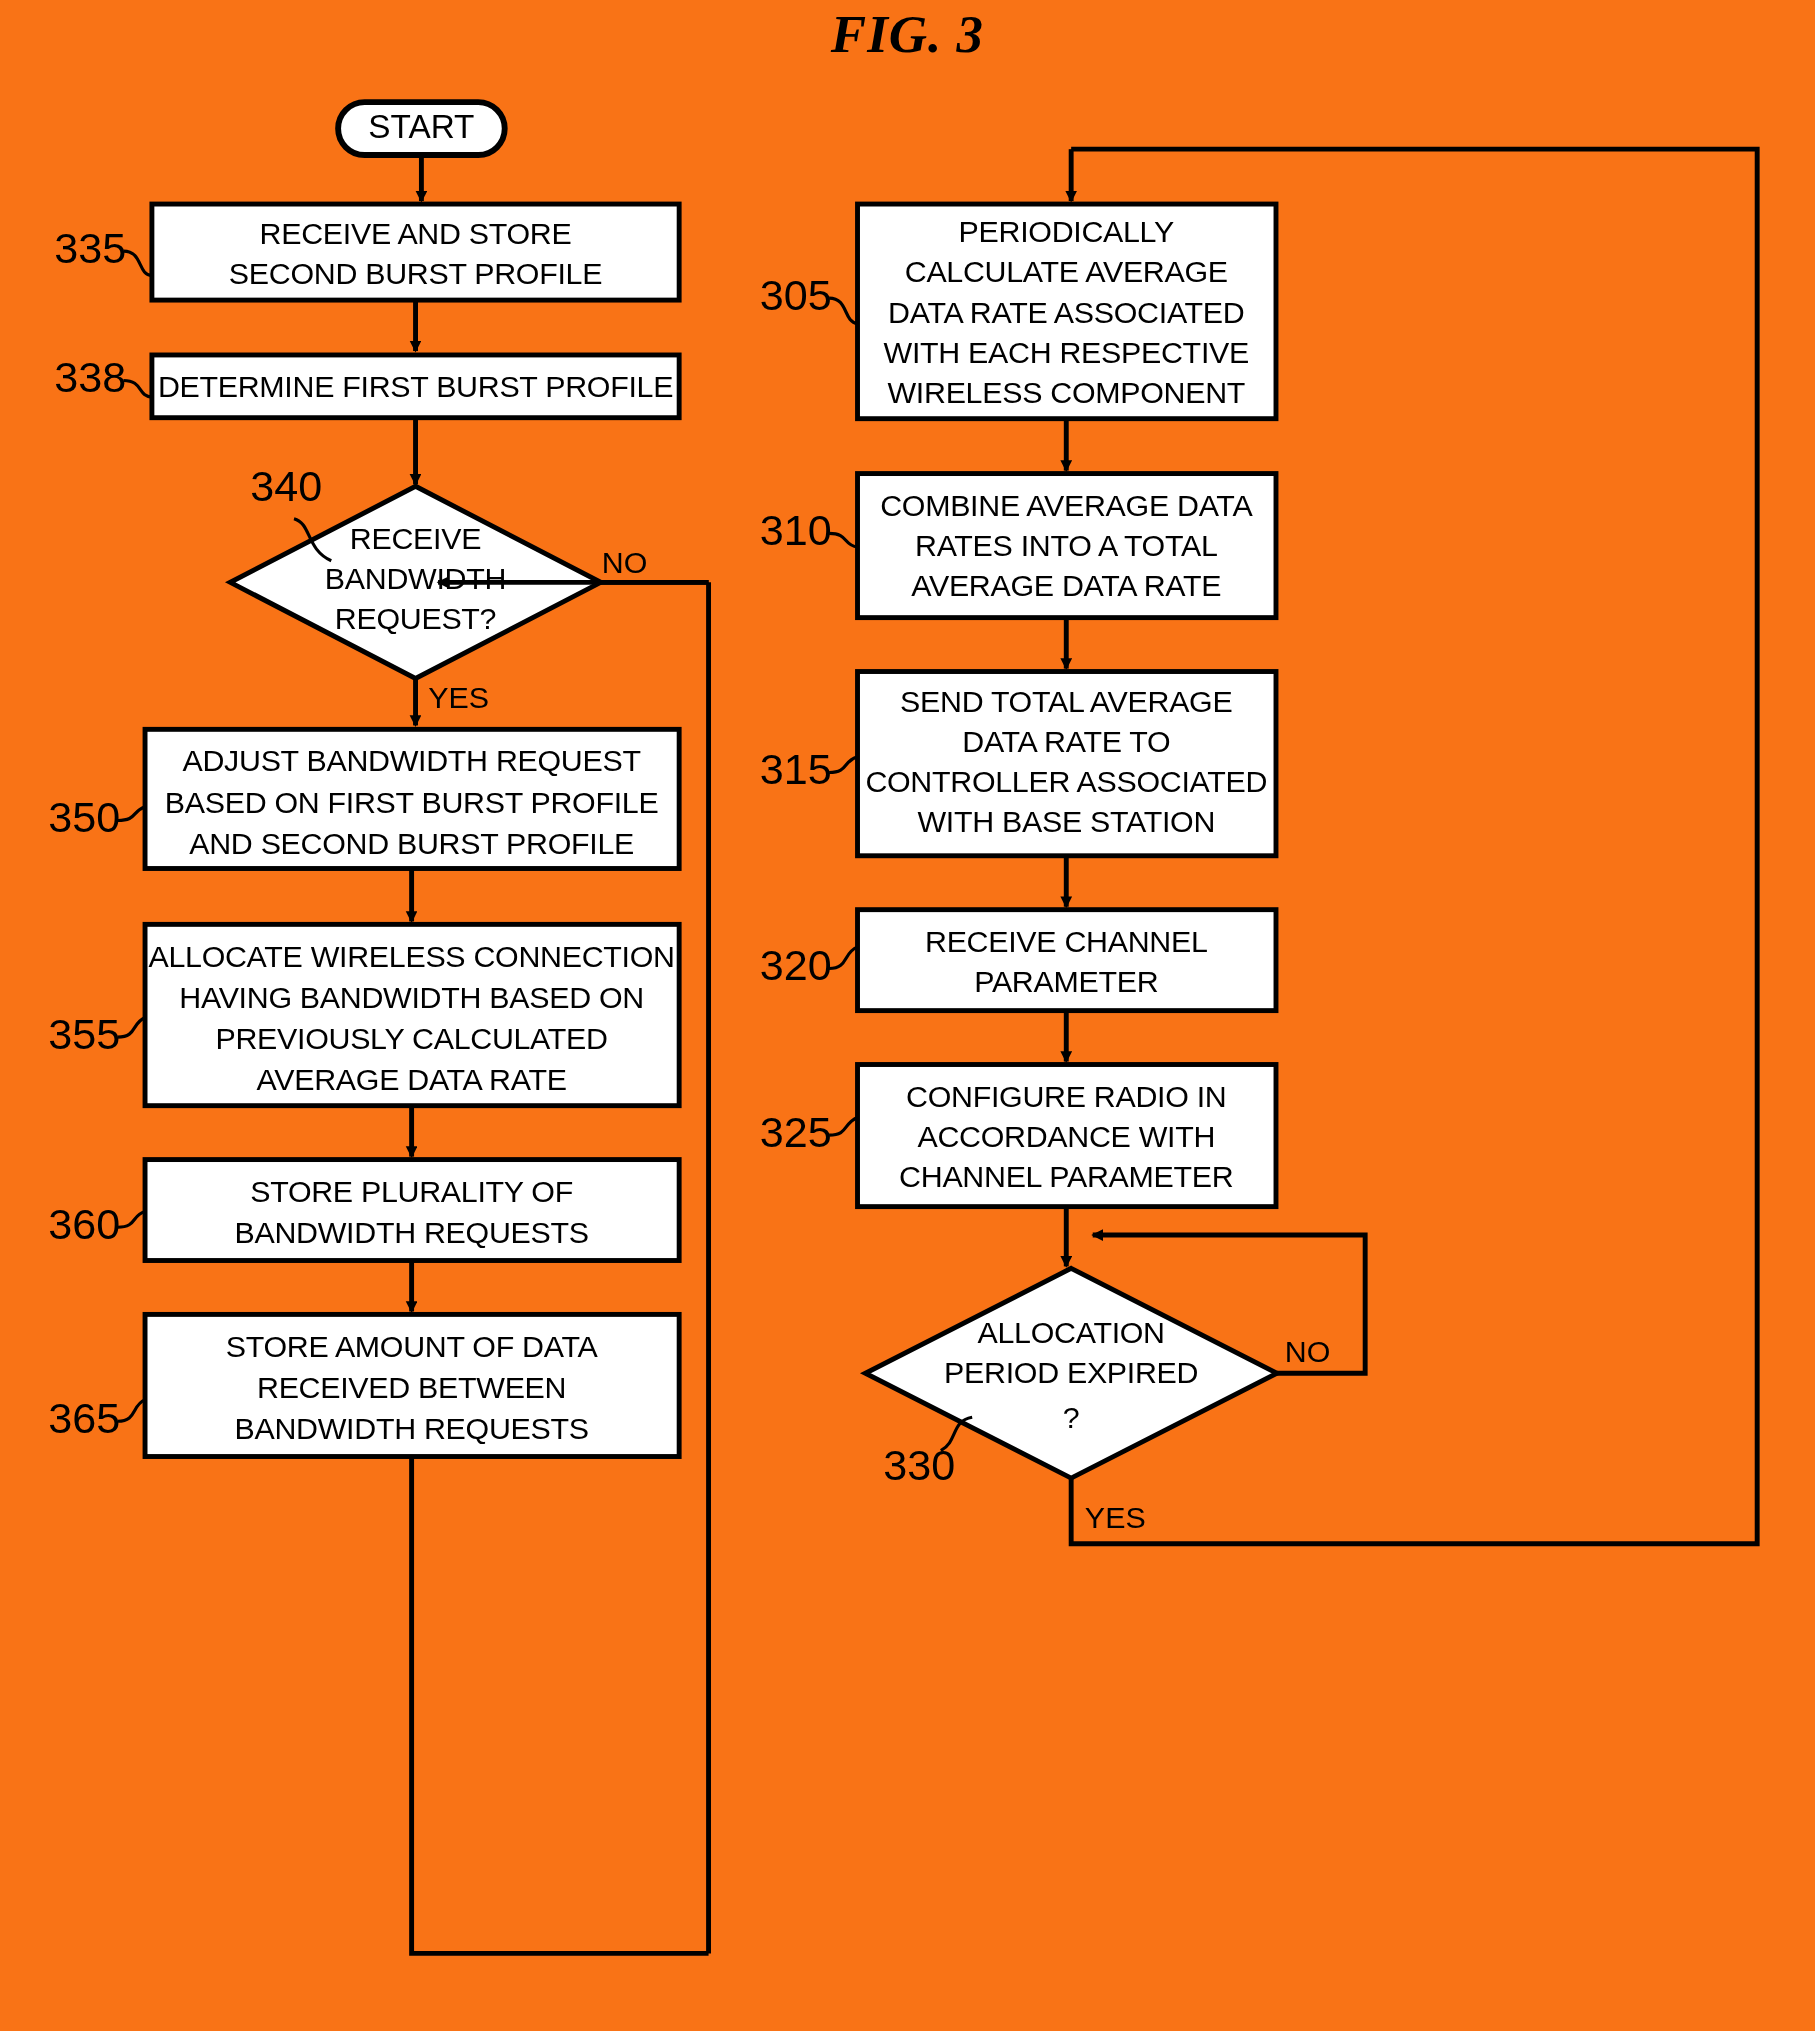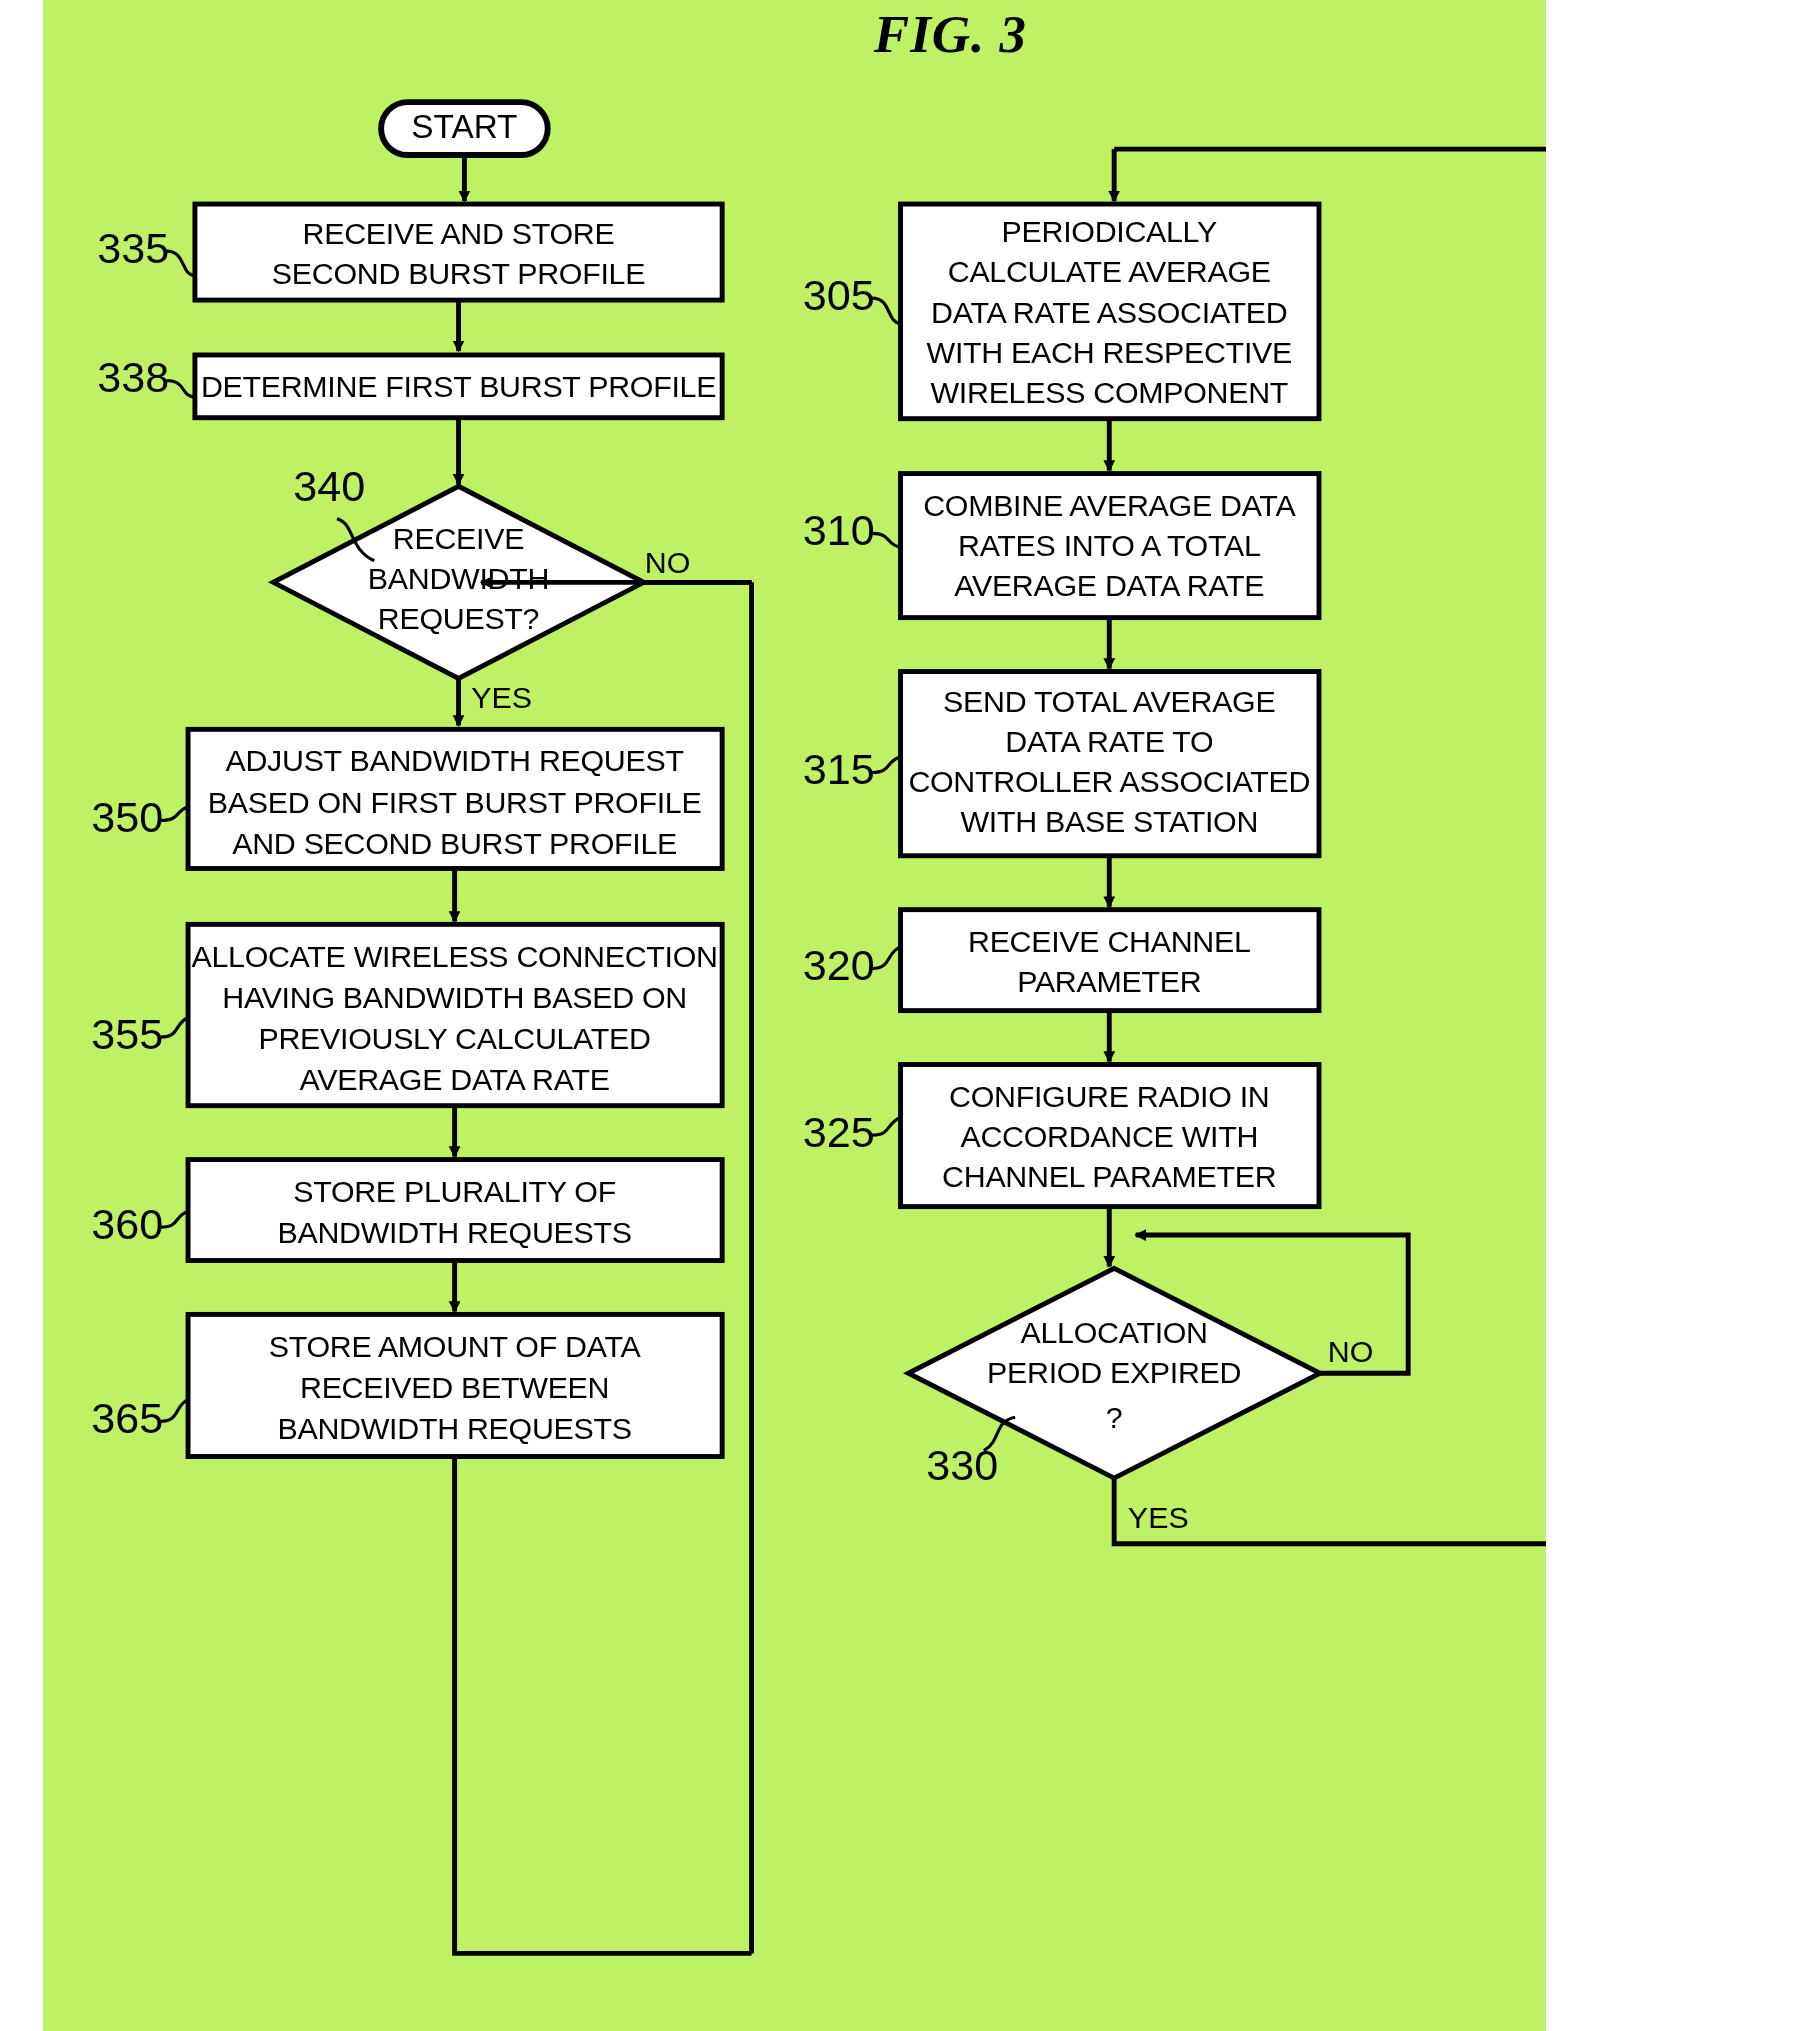--- a/index.html
+++ b/index.html
@@ -1,17 +1,17 @@
 <!DOCTYPE html>
 <html><head>
 <meta charset="utf-8">
 <style>
   html,body{margin:0;padding:0;background:#fff;}
   body{width:1815px;height:2032px;font-family:"Liberation Sans","DejaVu Sans",sans-serif;}
-  #stage{position:relative;width:1503px;height:2032px;overflow:hidden;background:#bef264;margin-left:43px;}
+  #stage{position:relative;width:1815px;height:2032px;overflow:hidden;background:#f97316;}
   svg#fig{position:absolute;left:0;top:0;width:1815px;height:2032px;display:block;}
   .fig-title{
     position:absolute; top:3.9px; left:0; width:1815px; text-align:center;
     font-family:"Liberation Serif","DejaVu Serif",serif;
     font-style:italic; font-weight:700; font-size:53px; color:#000;
     letter-spacing:1px;
   }
   text{font-family:"Liberation Sans","DejaVu Sans",sans-serif;fill:#000;}
   .boxtxt{font-size:31px;text-anchor:middle;letter-spacing:-0.3px;}
   .dmtxt{font-size:31px;text-anchor:middle;letter-spacing:-0.3px;}

